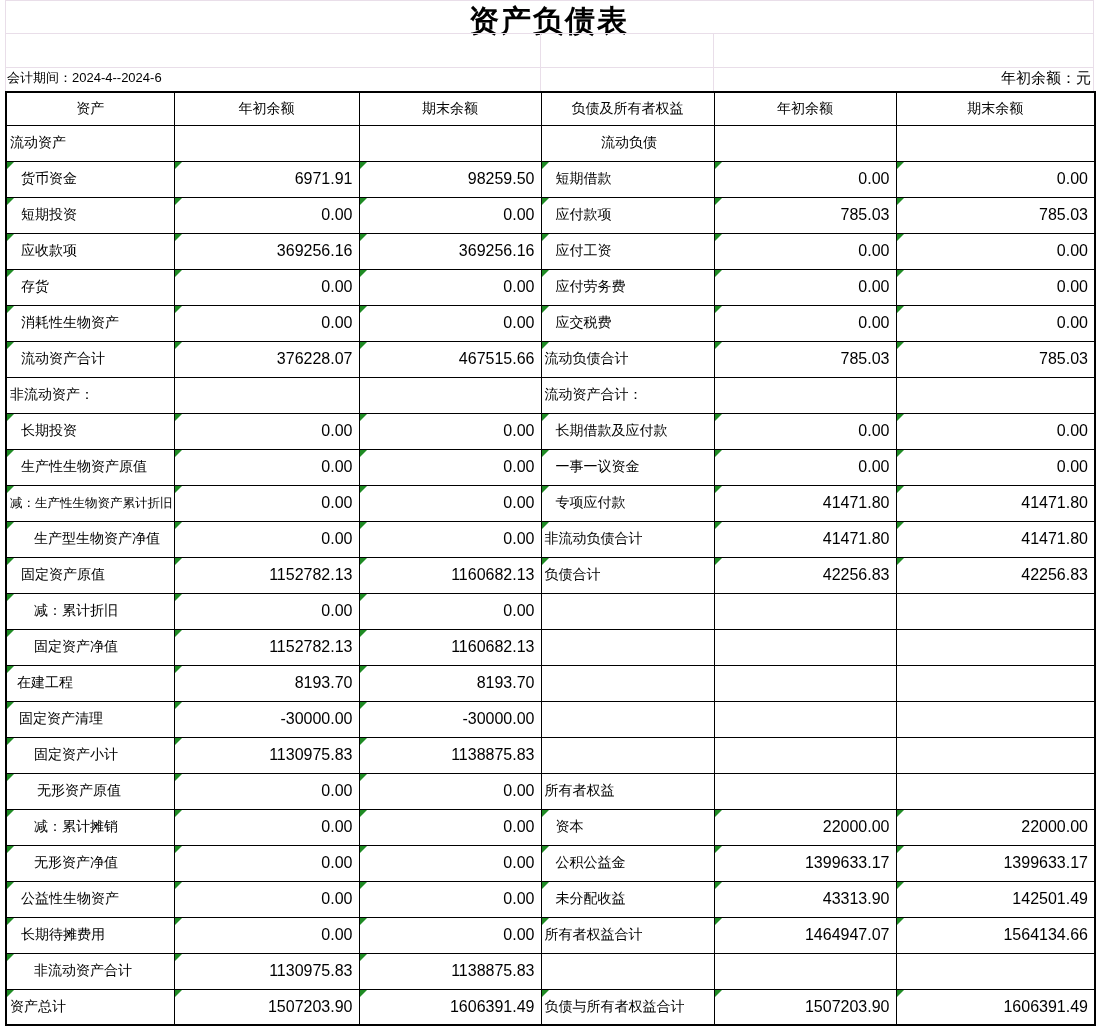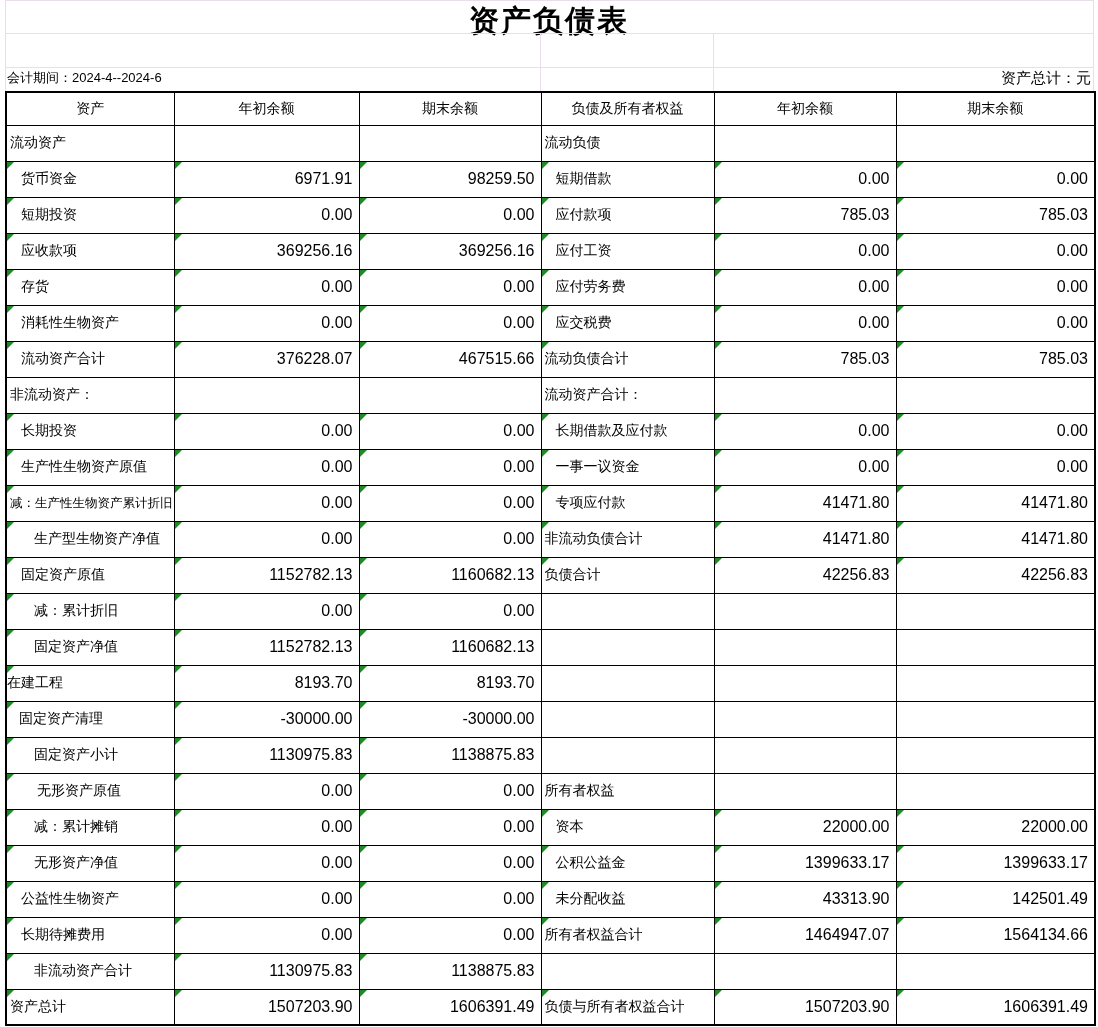--- a/index.html
+++ b/index.html
@@ -73,21 +73,21 @@
 
   <div class="fh" style="left:5px;top:0;width:1089px;"></div>
   <div class="fh" style="left:5px;top:33px;width:1089px;"></div>
   <div class="fh" style="left:5px;top:67px;width:1089px;"></div>
   <div class="fv" style="left:5px;top:0;height:91px;"></div>
   <div class="fv" style="left:1093px;top:0;height:91px;"></div>
   <div class="fv" style="left:540px;top:33px;height:58px;"></div>
   <div class="fv" style="left:713px;top:33px;height:58px;"></div>
 
   <div class="period">会计期间：2024-4--2024-6</div>
-  <div class="unit">资产总计：元</div>
+  <div class="unit">年初余额：元</div>
 
   <table>
     <colgroup>
       <col style="width:168px">
         <col style="width:185px">
         <col style="width:182px">
       <col style="width:173px">
         <col style="width:182px">
         <col style="width:199px">
     </colgroup>
@@ -99,21 +99,21 @@
         <th>负债及所有者权益</th>
         <th>年初余额</th>
         <th>期末余额</th>
       </tr>
     </thead>
     <tbody id="rows">
         <tr>
           <td class="lbl" style="padding-left: 3px;">流动资产</td>
           <td class="val"></td>
           <td class="val"></td>
-          <td class="lbl" style="padding-left: 3px;">流动负债</td>
+          <td class="lbl" style="padding-left: 3px; text-align: center;">流动负债</td>
           <td class="val"></td>
           <td class="val"></td>
         </tr>
         <tr>
           <td class="lbl" style="padding-left: 14px;"><span class="tri"></span>货币资金</td>
           <td class="val"><span class="tri"></span>6971.91</td>
           <td class="val"><span class="tri"></span>98259.50</td>
           <td class="lbl" style="padding-left: 14px;"><span class="tri"></span>短期借款</td>
           <td class="val"><span class="tri"></span>0.00</td>
           <td class="val"><span class="tri"></span>0.00</td>
@@ -216,21 +216,21 @@
         </tr>
         <tr>
           <td class="lbl" style="padding-left: 27px;"><span class="tri"></span>固定资产净值</td>
           <td class="val"><span class="tri"></span>1152782.13</td>
           <td class="val"><span class="tri"></span>1160682.13</td>
           <td class="lbl" style="padding-left: 3px;"></td>
           <td class="val"></td>
           <td class="val"></td>
         </tr>
         <tr>
-          <td class="lbl" style="padding-left: 0;"><span class="tri"></span>在建工程</td>
+          <td class="lbl" style="padding-left: 10px;"><span class="tri"></span>在建工程</td>
           <td class="val"><span class="tri"></span>8193.70</td>
           <td class="val"><span class="tri"></span>8193.70</td>
           <td class="lbl" style="padding-left: 3px;"></td>
           <td class="val"></td>
           <td class="val"></td>
         </tr>
         <tr>
           <td class="lbl" style="padding-left: 12px;"><span class="tri"></span>固定资产清理</td>
           <td class="val"><span class="tri"></span>-30000.00</td>
           <td class="val"><span class="tri"></span>-30000.00</td>

